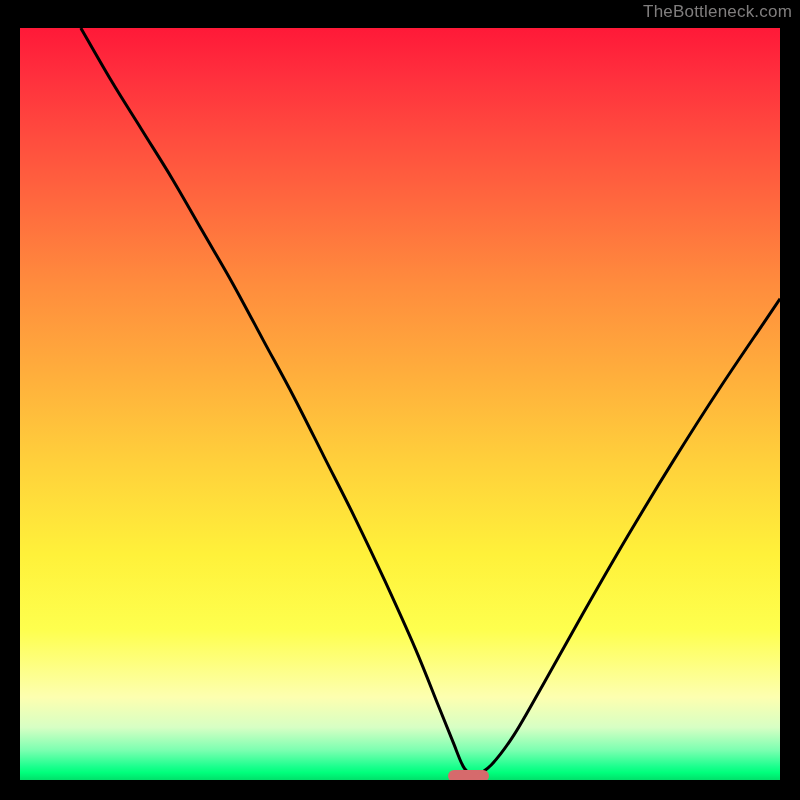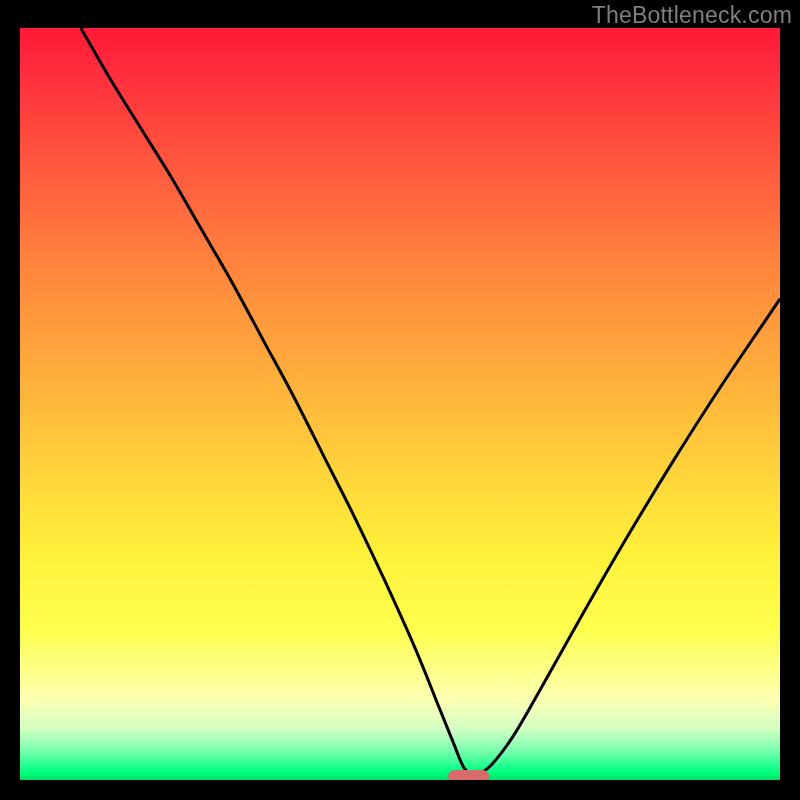--- a/index.html
+++ b/index.html
@@ -15,21 +15,21 @@
     position: relative;
     width: 800px;
     height: 800px;
     background: #000;
   }
   .watermark {
     position: absolute;
     top: 2px;
     right: 8px;
     color: #807e7e;
-    font-size: 23px;
+    font-size: 17px;
     font-weight: 500;
     letter-spacing: 0.2px;
     z-index: 10;
   }
   .plot-area {
     position: absolute;
     left: 20px;
     top: 28px;
     width: 760px;
     height: 752px;

